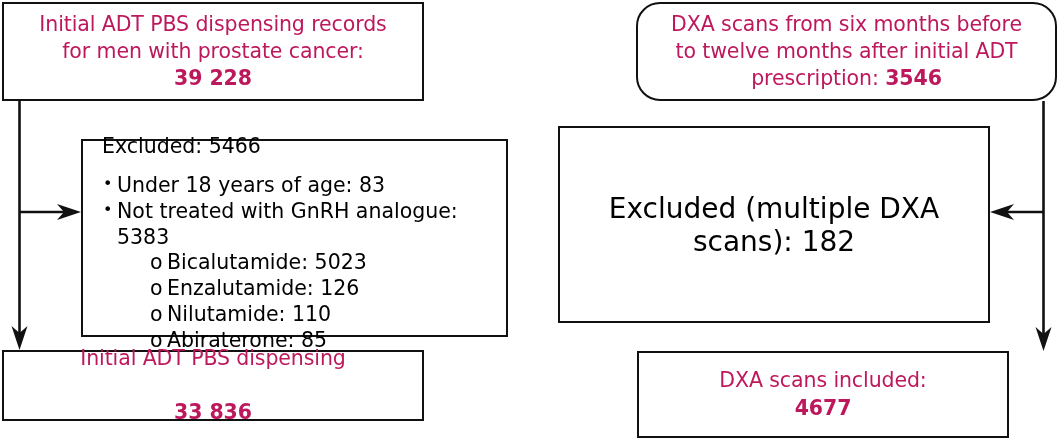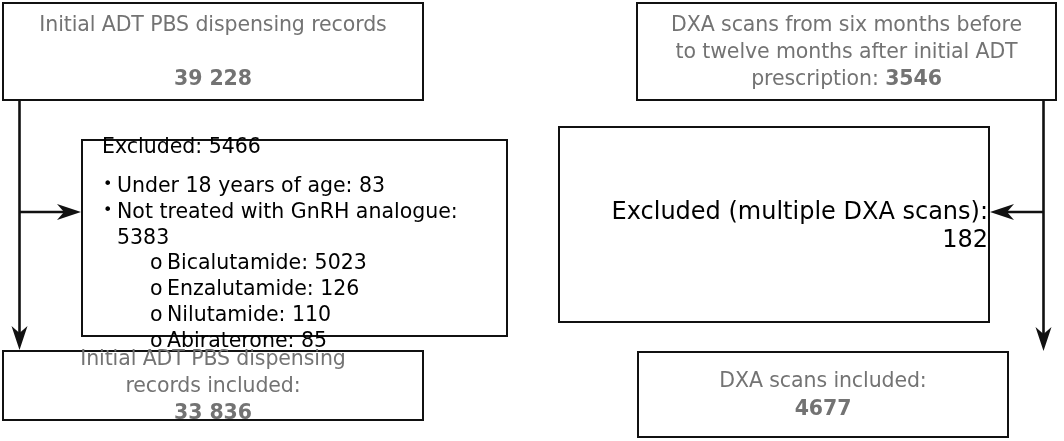--- a/index.html
+++ b/index.html
@@ -30,30 +30,30 @@
     background: #ffffff;
     display: flex;
     align-items: center;
     justify-content: center;
   }
   .node-text {
     text-align: center;
     font-size: 20.5px;
     line-height: 1.32;
     letter-spacing: -0.1px;
-    color: #737373;
+    color: #be185d;
     padding: 0 8px;
   }
   .node-text b {
     font-weight: 700;
   }
 
   
   #box-source-records { left: 2px;   top: 2px;   width: 422px; height: 99px; }
-  #box-source-dxa     { left: 636px; top: 2px;   width: 421px; height: 99px; }
+  #box-source-dxa     { left: 636px; top: 2px;   width: 421px; height: 99px; border-radius: 24px; }
   #box-excluded-adt   { left: 81px;  top: 139px; width: 427px; height: 198px; }
   #box-excluded-dxa   { left: 558px; top: 126px; width: 432px; height: 197px; }
   #box-included-adt   { left: 2px;   top: 350px; width: 422px; height: 71px; }
   #box-included-dxa   { left: 637px; top: 351px; width: 372px; height: 87px; }
 
   
   .excl-body {
     width: 100%;
     padding: 12px 0 0 19px;
     box-sizing: border-box;
@@ -93,22 +93,22 @@
     position: relative;
     padding-left: 17px;
   }
   .excl-sub > li > .sub-marker {
     position: absolute;
     left: 0;
     top: 0;
     font-size: 20.5px;
   }
   .excl-dxa-text {
-    font-size: 24px;
-    text-align: right;
+    font-size: 28px;
+    text-align: center;
     width: 100%;
   }
 </style>
 </head>
 <body>
 
 <div id="flowchart-root">
 
   <svg class="svg-layer" viewBox="0 0 1064 441" width="1064" height="441" aria-hidden="true">
     <defs>
@@ -133,21 +133,21 @@
 
     <g>
       <line x1="1043.5" y1="212" x2="1003" y2="212" stroke="#111111" stroke-width="2.6"></line>
       <polygon points="990,212 1014,204 1007,212 1014,220" fill="#111111"></polygon>
     </g>
   </svg>
 
   <div class="node-box" id="box-source-records">
     <div class="node-text">
       <span>Initial ADT PBS dispensing records</span><br>
-      <br>
+      <span>for men with prostate cancer:</span><br>
       <b>39 228</b>
     </div>
   </div>
 
   <div class="node-box" id="box-source-dxa">
     <div class="node-text">
       <span>DXA scans from six months before</span><br>
       <span>to twelve months after initial ADT</span><br>
       <span>prescription: </span><b>3546</b>
     </div>
@@ -187,21 +187,21 @@
     </div>
   </div>
 
   <div class="node-box" id="box-excluded-dxa">
     <div class="excl-dxa-text">Excluded (multiple DXA scans): 182</div>
   </div>
 
   <div class="node-box" id="box-included-adt">
     <div class="node-text">
       <span>Initial ADT PBS dispensing</span><br>
-      <span>records included:</span><br>
+      <br>
       <b>33 836</b>
     </div>
   </div>
 
   <div class="node-box" id="box-included-dxa">
     <div class="node-text">
       <span>DXA scans included:</span><br>
       <b>4677</b>
     </div>
   </div>

